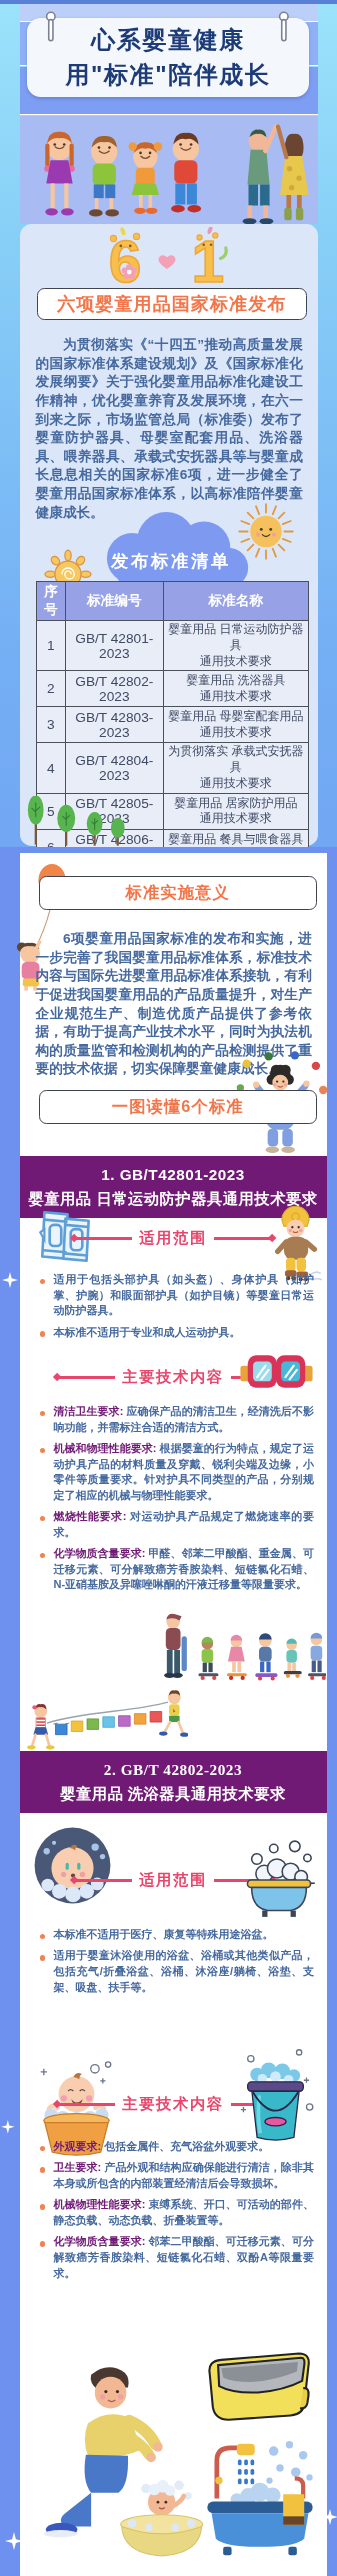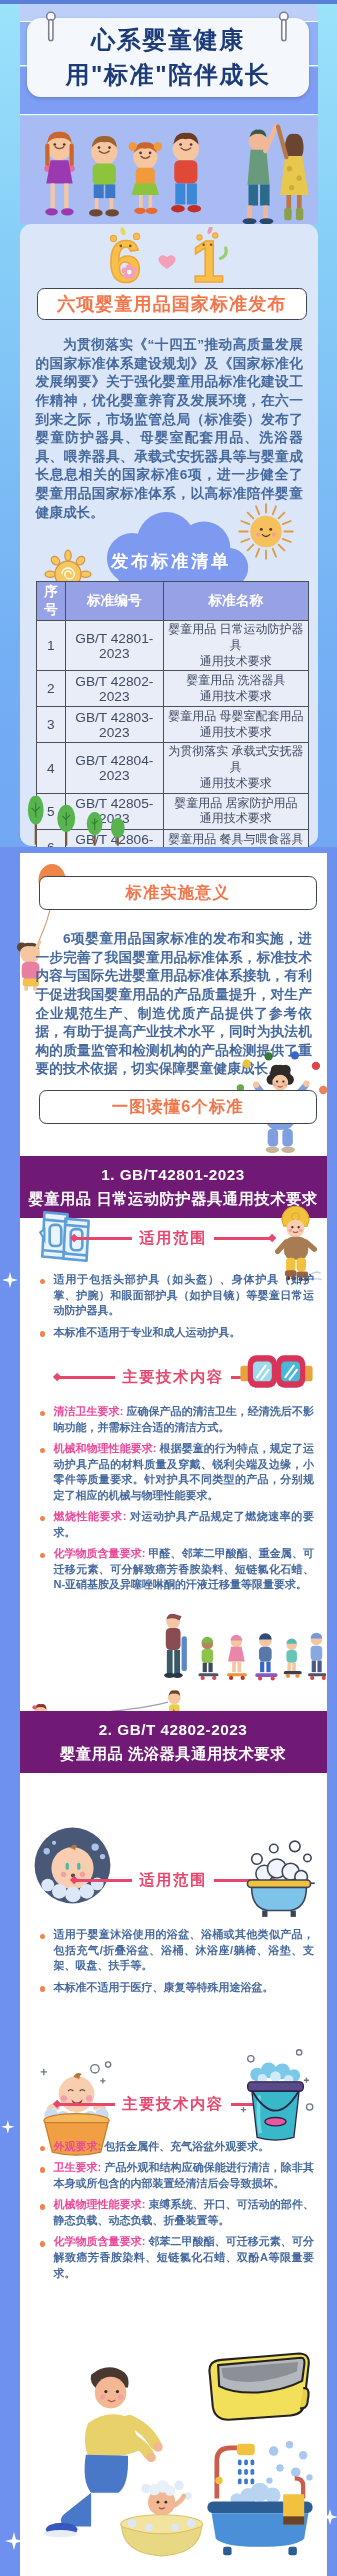--- a/index.html
+++ b/index.html
@@ -44,21 +44,21 @@
   .label-row{position:absolute;left:0;right:0;display:flex;align-items:center;justify-content:center;
     gap:7.4px;color:#e8476d;font-size:15.3px;font-weight:bold;letter-spacing:1.6px;}
   .lr-line{width:58px;height:2.1px;background:#e8476d;position:relative;}
   .lr-line.l::before,.lr-line.r::after{content:"";position:absolute;width:6.3px;height:6.3px;background:#e8476d;
     transform:rotate(45deg);top:-2.1px;}
   .lr-line.l::before{left:-3.2px;} .lr-line.r::after{right:-3.2px;}
   .bullets{position:absolute;margin:0;padding:0;list-style:none;font-size:11px;line-height:1.42;
     color:#46699e;font-weight:600;text-align:justify;}
   .bullets li{position:relative;padding-left:17px;margin-bottom:5.8px;}
   .bullets li::before{content:"";position:absolute;left:3.2px;top:6.8px;width:5.3px;height:5.3px;border-radius:50%;background:#ee8450;}
-  .term{color:#ec4899;margin-right:3.2px;}
+  .term{color:#701a75;margin-right:3.2px;}
   .illus{position:absolute;}
   .illus svg{display:block;}
 </style>
 </head>
 <body>
 
 <div class="page">
 
   <div class="abs band1"></div>
   <div class="abs band2"></div>
@@ -586,21 +586,21 @@
         <rect x="274" y="34" width="20" height="22" rx="6" fill="#e8d04c"></rect>
             <path d="M282 42 l4 6 l-4 2 Z" fill="#d84848"></path>
         <rect x="274" y="56" width="20" height="12" fill="#4a9848"></rect>
         <path d="M276 68 L266 86 M292 68 L300 88" stroke="#f6c6a0" stroke-width="5" stroke-linecap="round"></path>
         <ellipse cx="263" cy="90" rx="8" ry="4" fill="#3858a8"></ellipse>
             <ellipse cx="303" cy="92" rx="8" ry="4" fill="#3858a8"></ellipse>
           </g>
       </svg>
     </div>
 
-    <div class="orange-band" style="top:858px;">
+    <div class="orange-band" style="top:898px;font-family:Liberation Serif, serif;">
       <div>2. GB/T 42802-2023</div>
       <div>婴童用品 洗浴器具通用技术要求</div>
     </div>
 
     <div class="illus" style="left:13.7px;top:973px;">
       <svg width="79" height="79" viewBox="0 0 150 150">
         <circle cx="75" cy="75" r="72" fill="#4a5878"></circle>
         <circle cx="75" cy="80" r="40" fill="#f8cdb0"></circle>
         <path d="M70 42 q6 -10 14 -4 q-4 2 -4 8 q-6 -4 -10 -4Z" fill="#b8743c"></path>
         <rect x="62" y="70" width="6" height="13" rx="3" fill="#48b8a8"></rect>
@@ -643,22 +643,22 @@
             <circle cx="118" cy="72" r="12"></circle>
         </g>
         <rect x="16" y="78" width="120" height="14" rx="7" fill="#f2c23e" stroke="#3a4658" stroke-width="3"></rect>
         <path d="M24 92 L128 92 Q128 130 98 136 L54 136 Q24 130 24 92Z" fill="#7ec3ea" stroke="#3a4658" stroke-width="3"></path>
         <path d="M136 84 h8" stroke="#3a4658" stroke-width="3"></path>
         <rect x="44" y="136" width="10" height="12" fill="#3a4658"></rect>
           <rect x="98" y="136" width="10" height="12" fill="#3a4658"></rect>
       </svg>
     </div>
     <ul class="bullets" style="left:17px;right:12.6px;top:1074px;">
+      <li><span>本标准不适用于医疗、康复等特殊用途浴盆。</span></li>
       <li><span>适用于婴童沐浴使用的浴盆、浴桶或其他类似产品，包括充气/折叠浴盆、浴桶、沐浴座/躺椅、浴垫、支架、吸盘、扶手等。</span></li>
-      <li><span>本标准不适用于医疗、康复等特殊用途浴盆。</span></li>
     </ul>
 
     <div class="illus" style="left:9.5px;top:1200px;">
       <svg width="95" height="108" viewBox="0 0 180 205">
         <g stroke="#6a7686" stroke-width="2.5" fill="none">
           <path d="M28 30 v12 M22 36 h12"></path>
             <path d="M140 48 v10 M135 53 h10"></path>
           <circle cx="125" cy="30" r="8"></circle>
             <circle cx="150" cy="22" r="5"></circle>
         </g>

